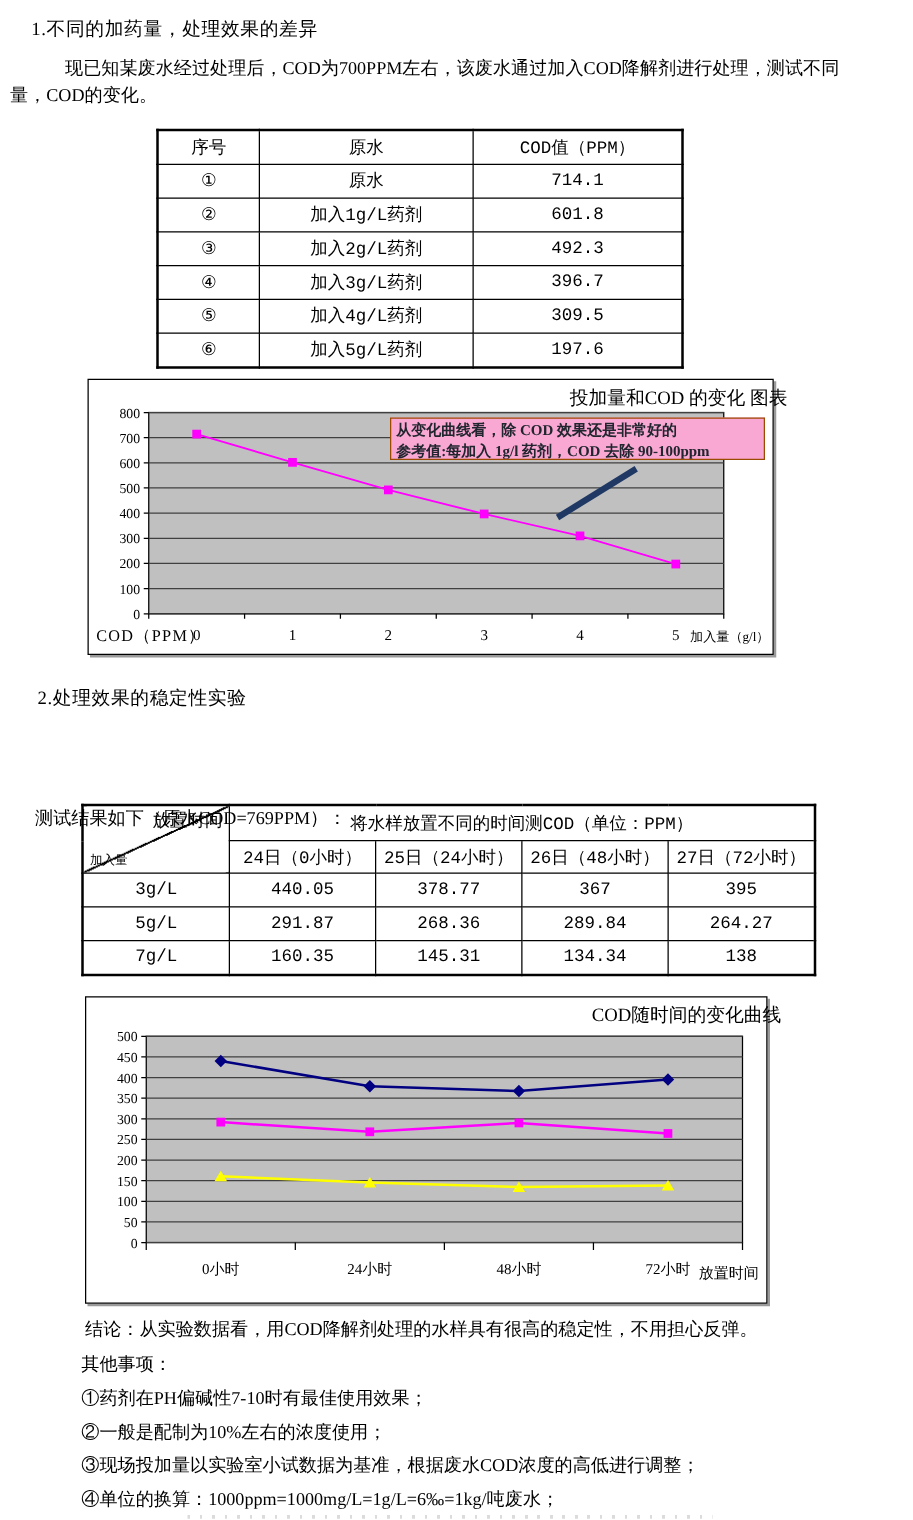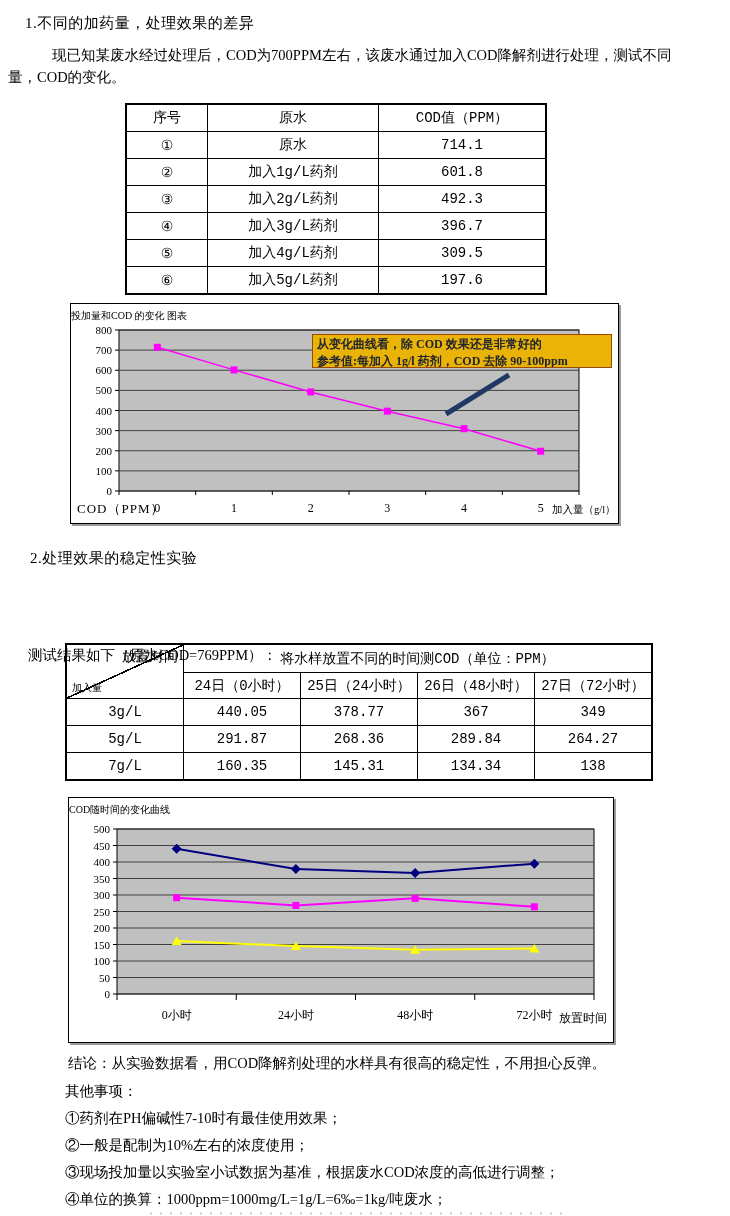--- a/index.html
+++ b/index.html
@@ -20,21 +20,21 @@
   .t2 td,.t2 th{height:26px;width:108px;}
   .t2 .hr1 th{height:27px;}
   .t2 .hr2 th{height:25px;}
   .diag{position:relative;padding:0;
     background-image:linear-gradient(to bottom right,transparent calc(50% - 0.8px),#000 calc(50% - 0.8px),#000 calc(50% + 0.8px),transparent calc(50% + 0.8px));}
   .diag .top{position:absolute;top:3px;right:5px;font-size:14px;}
   .diag .bot{position:absolute;bottom:3px;left:5px;font-size:10px;}
 
   
   .chart{position:absolute;background:#fff;border:1px solid #000;box-shadow:2px 2px 0 #9a9a9a;}
-  .chart-title{position:absolute;top:5px;left:0;width:100%;text-align:left;font-size:10px;}
+  .chart-title{position:absolute;top:5px;left:12px;width:100%;text-align:right;font-size:15px;}
   .chart svg{position:absolute;left:0;top:0;}
   svg text{font-family:"Liberation Serif","DejaVu Serif",serif;}
   .callout{position:absolute;left:241px;top:30px;width:300px;height:34px;line-height:17px;
     font-size:12px;font-weight:bold;color:#20252e;padding:1px 4px;white-space:nowrap;overflow:hidden;
     border:1px solid #9c4a00;box-sizing:border-box;}
   .axis-left{position:absolute;left:6px;top:196px;font-size:13px;letter-spacing:1px;}
   .axis-right1{position:absolute;left:481px;top:199px;font-size:10.5px;white-space:nowrap;}
   .axis-right2{position:absolute;left:490px;top:212px;font-size:12px;white-space:nowrap;}
 
   .concl{font-size:14.5px;white-space:nowrap;}
@@ -135,21 +135,21 @@
         <polyline points="86.33333333333334,43.287375 163,65.88775000000001 239.66666666666669,87.924625 316.33333333333337,107.164125 393,124.71312499999999 469.6666666666667,147.233" fill="none" stroke="#FF00FF" stroke-width="1.5"></polyline>
         <rect x="82.83333333333334" y="39.787375" width="7" height="7" fill="#FF00FF"></rect>
         <rect x="159.5" y="62.38775000000001" width="7" height="7" fill="#FF00FF"></rect>
         <rect x="236.16666666666669" y="84.424625" width="7" height="7" fill="#FF00FF"></rect>
         <rect x="312.83333333333337" y="103.664125" width="7" height="7" fill="#FF00FF"></rect>
         <rect x="389.5" y="121.21312499999999" width="7" height="7" fill="#FF00FF"></rect>
         <rect x="466.1666666666667" y="143.733" width="7" height="7" fill="#FF00FF"></rect>
         <line x1="375" y1="110" x2="438" y2="71" stroke="#1F3864" stroke-width="5"></line>
       </svg>
     <div class="chart-title">投加量和COD 的变化 图表</div>
-    <div class="callout" id="callout1" style="background: #eab308;">
+    <div class="callout" id="callout1" style="background: #f9a8d4;">
       <div>从变化曲线看，除 COD 效果还是非常好的</div>
       <div>参考值:每加入 1g/l 药剂，COD 去除 90-100ppm</div>
     </div>
     <div class="axis-left">COD（PPM）</div>
     <div class="axis-right1">加入量（g/l）</div>
   </div>
 
   <div class="abs h1" style="left:30px;top:549px;">2.处理效果的稳定性实验</div>
   <div class="abs para" style="left:28px;top:644px;">测试结果如下（原水COD=769PPM）：</div>
 
@@ -166,21 +166,21 @@
       <th>24日（0小时）</th>
       <th>25日（24小时）</th>
       <th>26日（48小时）</th>
       <th>27日（72小时）</th>
     </tr>
     <tr>
       <td>3g/L</td>
       <td>440.05</td>
       <td>378.77</td>
       <td>367</td>
-      <td>349</td>
+      <td>395</td>
     </tr>
     <tr>
       <td>5g/L</td>
       <td>291.87</td>
       <td>268.36</td>
       <td>289.84</td>
       <td>264.27</td>
     </tr>
     <tr>
       <td>7g/L</td>

